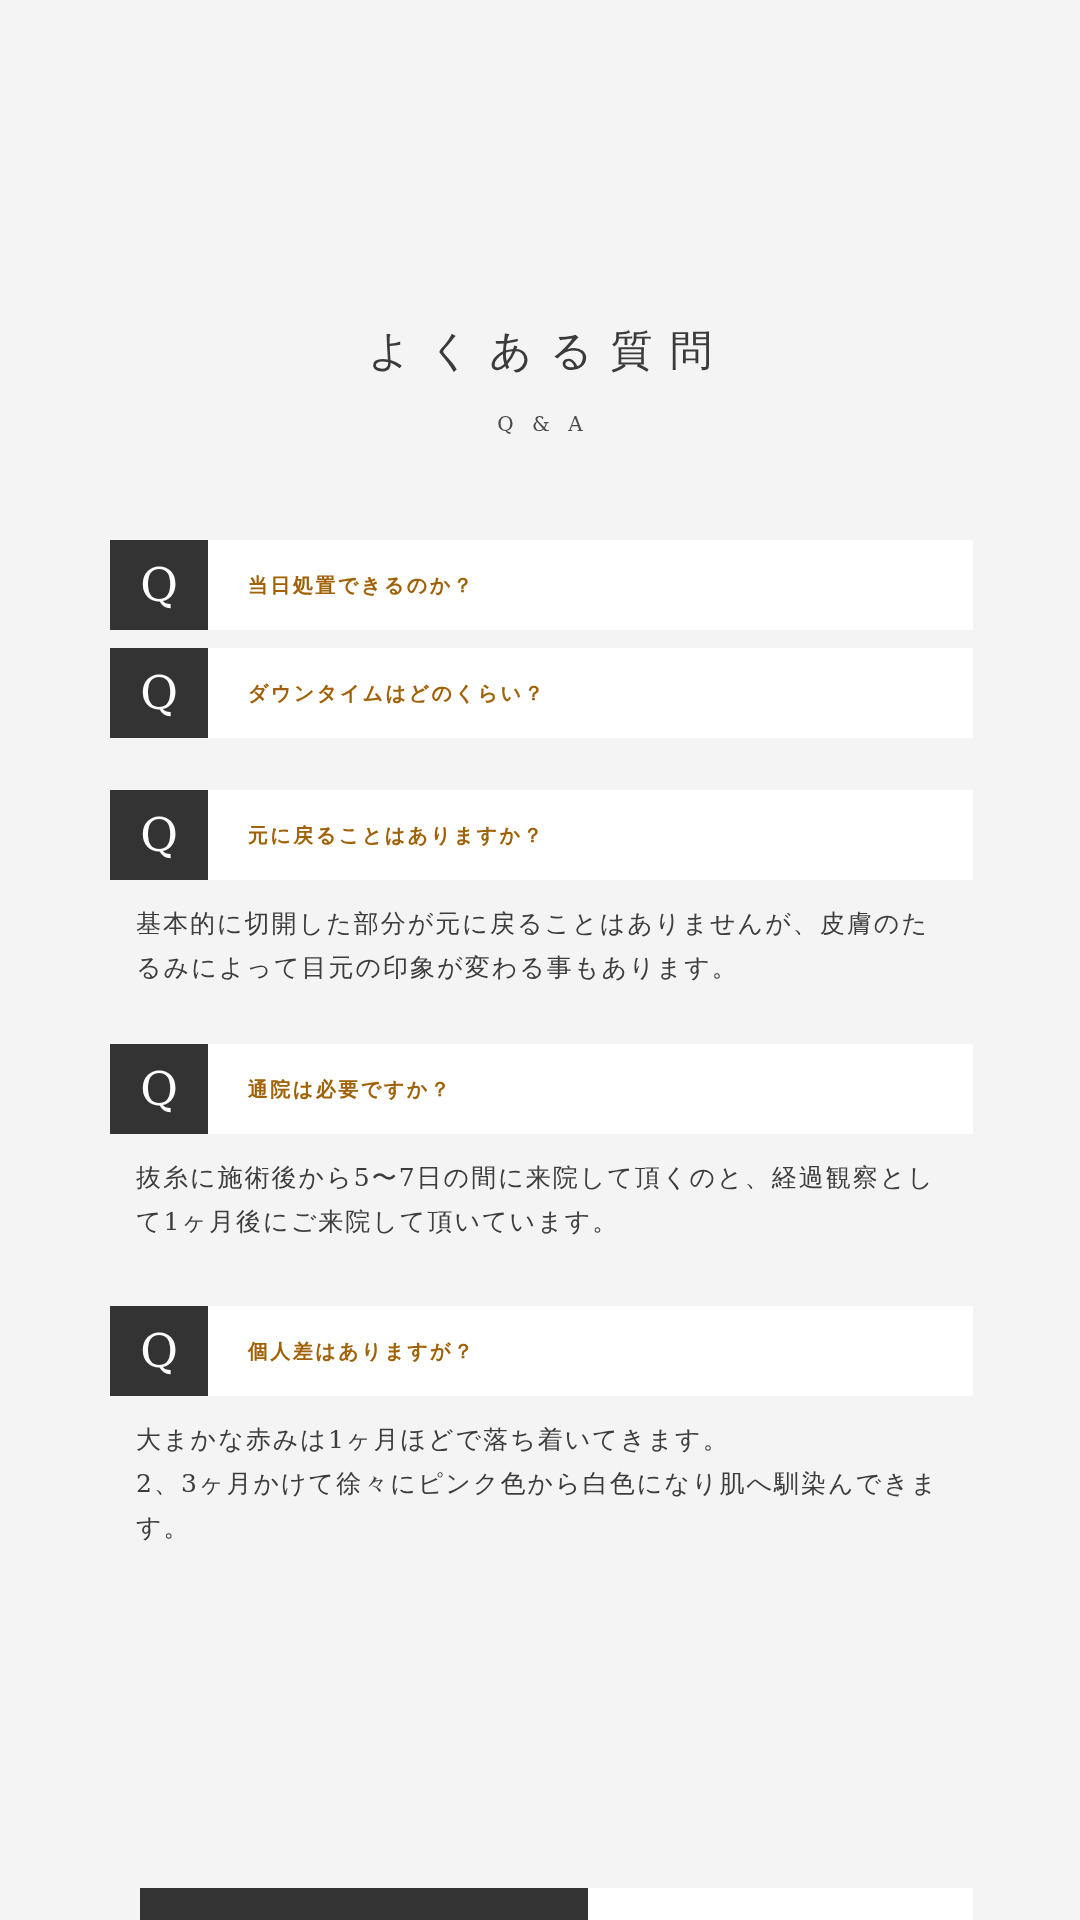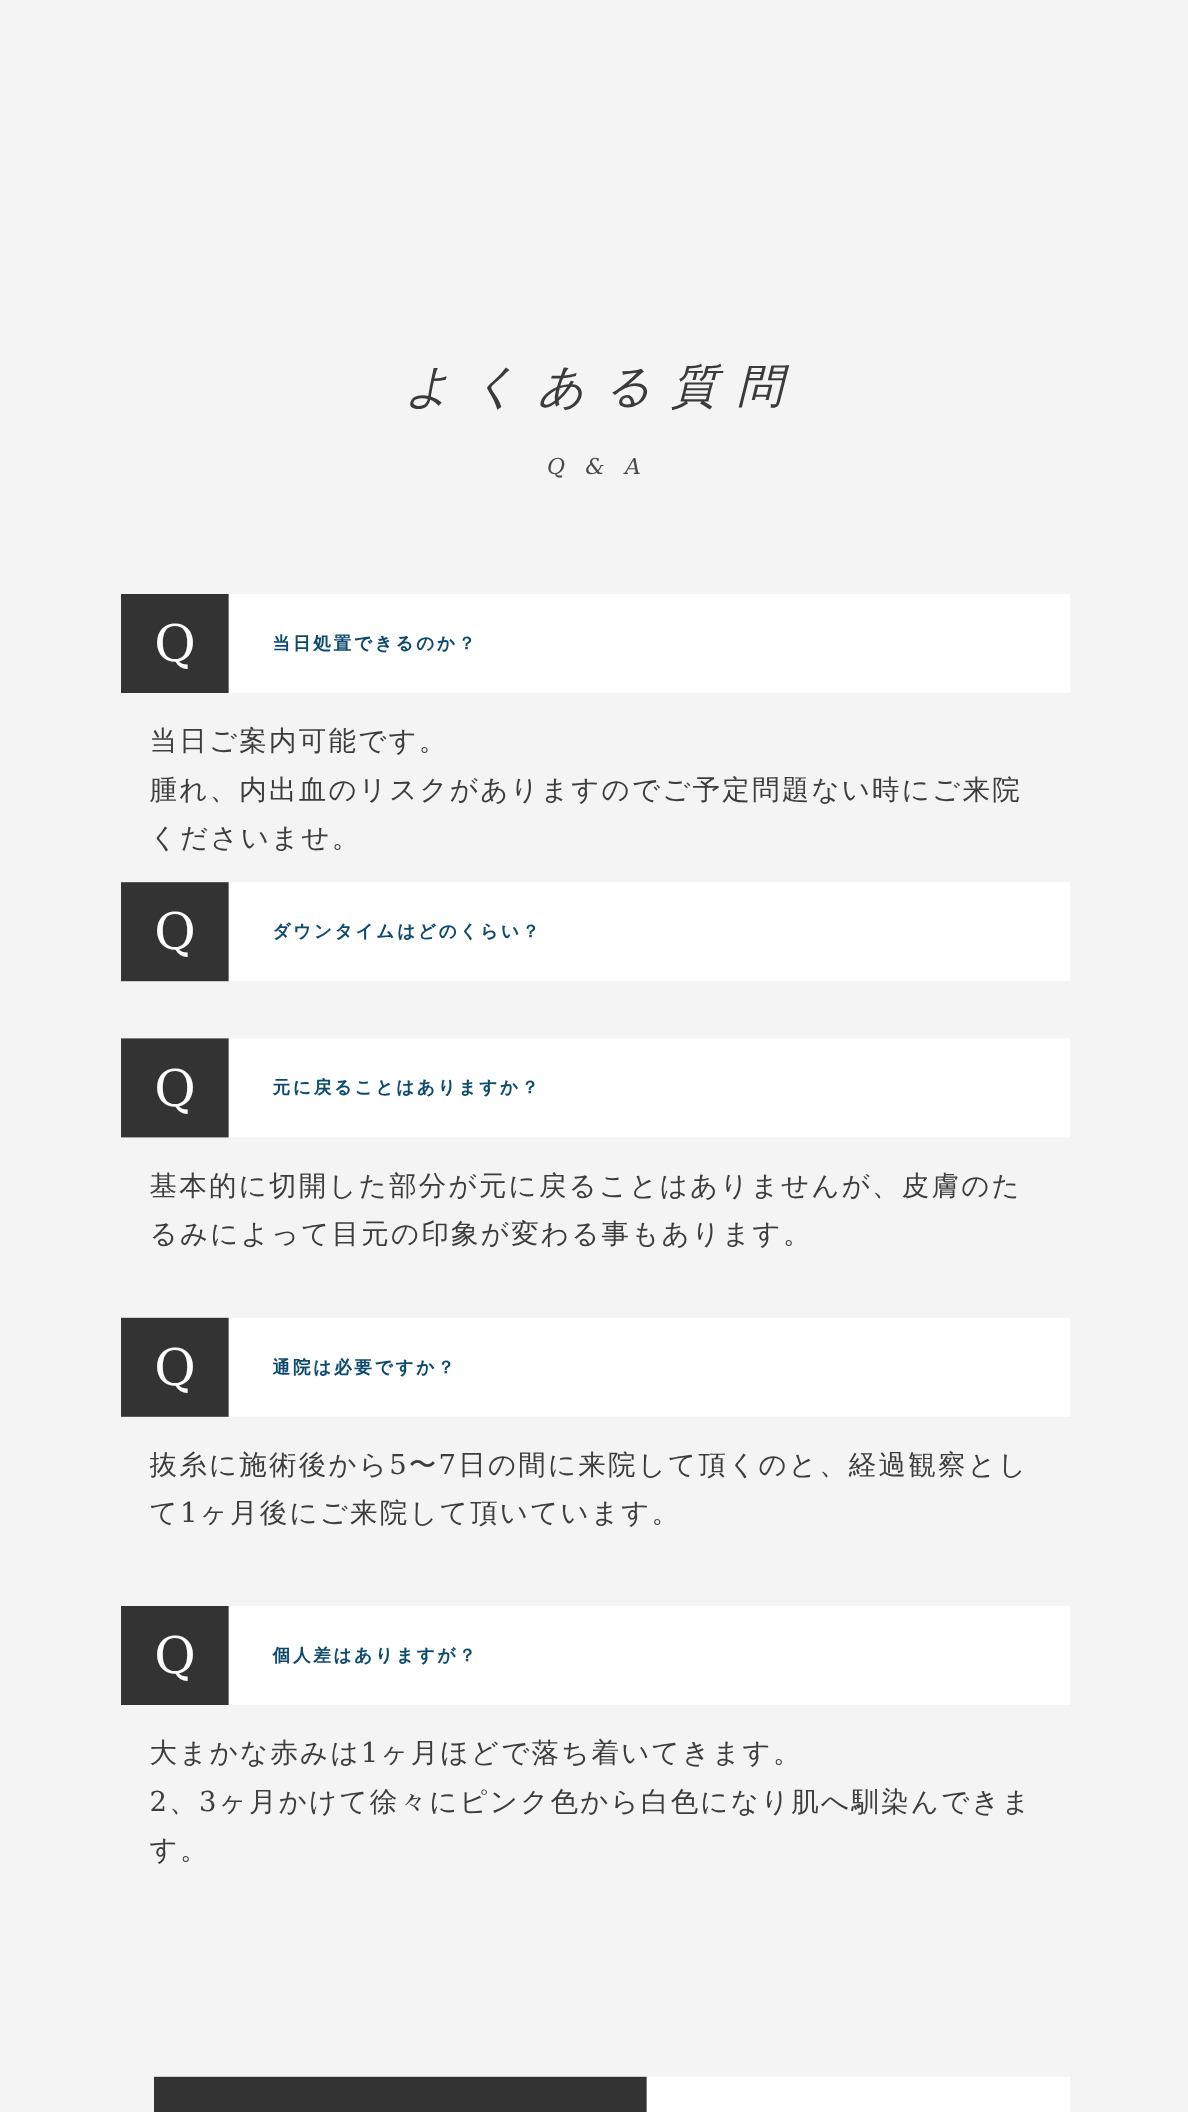--- a/index.html
+++ b/index.html
@@ -4,21 +4,21 @@
 <style>
   html, body { margin: 0; padding: 0; background: #e9e9e9; }
   .page {
     position: relative;
     width: 1080px;
     height: 1920px;
     background: #f4f4f4;
     overflow: hidden;
     font-family: "DejaVu Serif", "Liberation Serif", serif;
   }
-  .header { padding-top: 326px; text-align: center; font-style: italic; }
+  .header { padding-top: 326px; text-align: center; }
   .title {
     margin: 0;
     font-size: 42px;
     font-weight: 500;
     color: #3b3b3b;
     letter-spacing: 0.42em;
     text-indent: 0.42em;
     line-height: 1.2;
   }
   .subtitle {
@@ -51,23 +51,23 @@
     font-weight: 400;
   }
   .q-bar {
     flex: 1;
     background: #ffffff;
     display: flex;
     align-items: center;
     padding-left: 40px;
   }
   .q-text {
-    font-size: 16px;
+    font-size: 20px;
     font-weight: 600;
-    color: #0c4a6e;
+    color: #a16207;
     letter-spacing: 2.5px;
   }
   .answer {
     margin: 22px 0 0 26px;
     width: 818px;
     font-size: 25px;
     line-height: 44px;
     letter-spacing: 2px;
     color: #3d3d3d;
     white-space: pre-line;
@@ -96,22 +96,20 @@
 
     <div class="item">
       <div class="q-row">
         <div class="q-box">
           <span>Q</span>
         </div>
         <div class="q-bar">
           <span class="q-text">当日処置できるのか？</span>
         </div>
       </div>
-      <div class="answer">当日ご案内可能です。
-腫れ、内出血のリスクがありますのでご予定問題ない時にご来院くださいませ。</div>
     </div>
 
     <div class="item">
       <div class="q-row">
         <div class="q-box">
           <span>Q</span>
         </div>
         <div class="q-bar">
           <span class="q-text">ダウンタイムはどのくらい？</span>
         </div>

